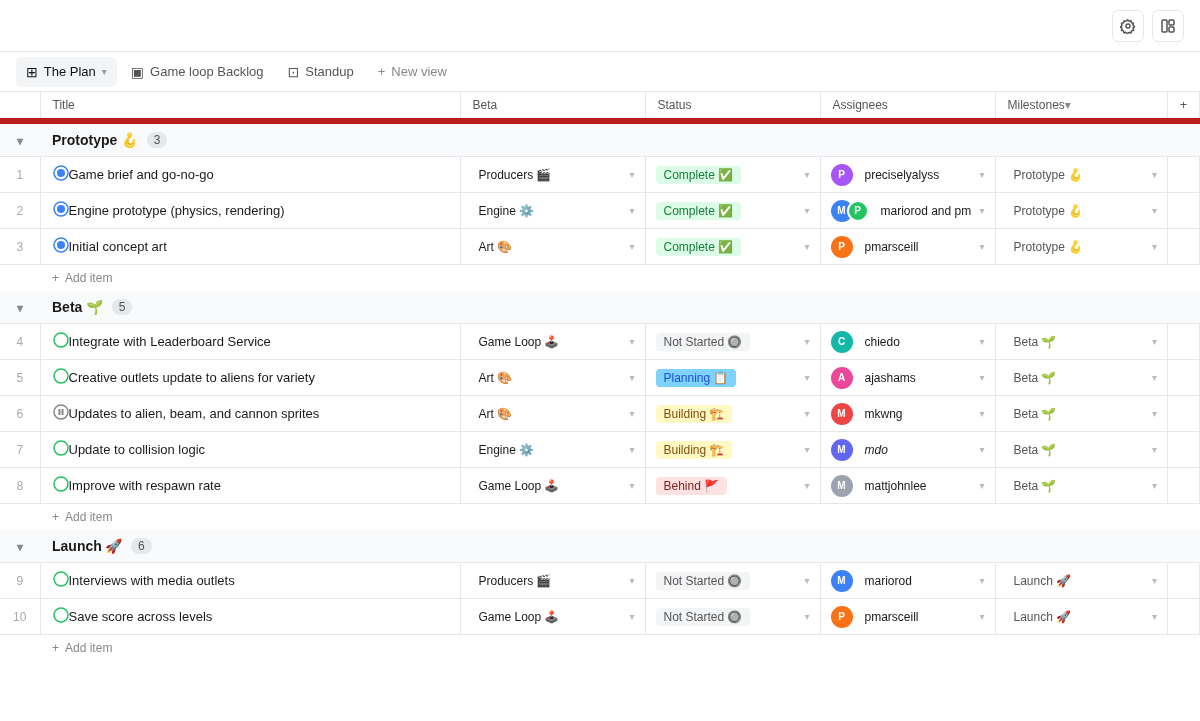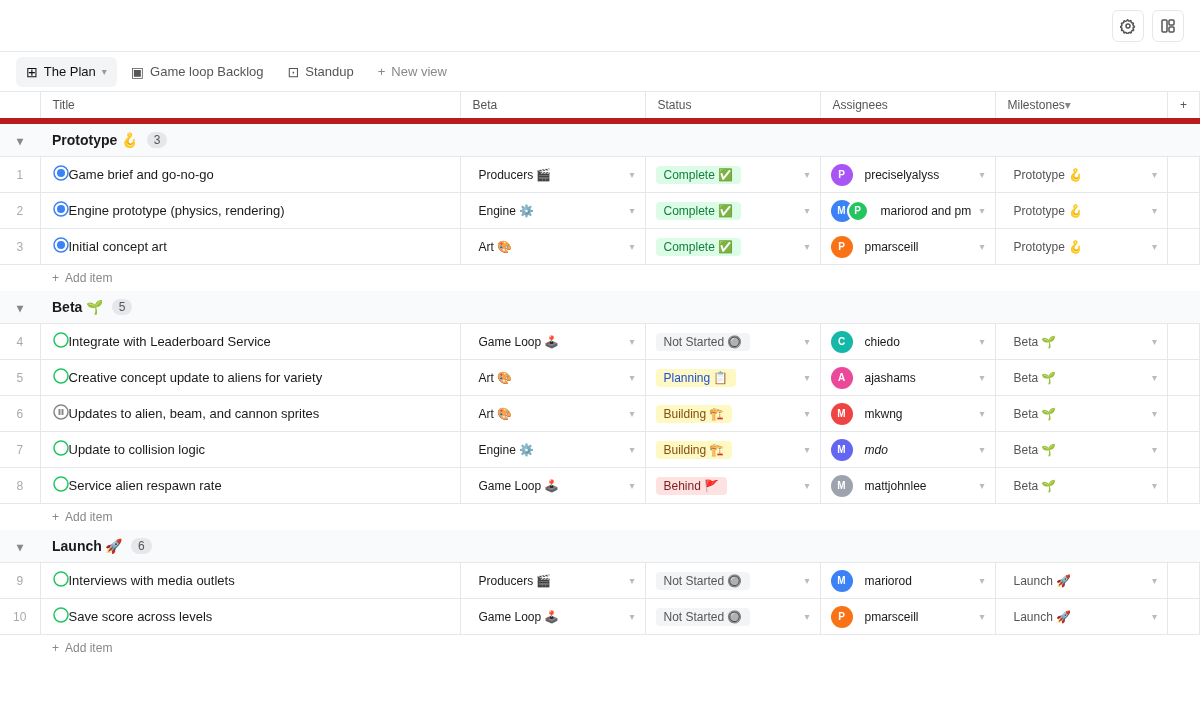--- a/index.html
+++ b/index.html
@@ -86,21 +86,21 @@
 
     
     .tag {
       display: inline-flex; align-items: center; gap: 4px; padding: 2px 8px;
       border-radius: 4px; font-size: 12px; font-weight: 500;
     }
     .tag-team { background: transparent; }
     .tag-status-complete { background: #dcfce7; color: #15803d; }
     .tag-status-not-started { background: #f3f4f6; color: #555; }
     .tag-status-building { background: #fef9c3; color: #854d0e; }
-    .tag-status-planning { background: #fef9c3; color: #1d4ed8; }
+    .tag-status-planning { background: #7dd3fc; color: #1d4ed8; }
     .tag-status-behind { background: #fee2e2; color: #7f1d1d; }
     .tag-milestone { background: transparent; color: #555; }
 
     
     .avatar {
       width: 22px; height: 22px; border-radius: 50%; background: #e5e7eb;
       display: inline-flex; align-items: center; justify-content: center;
       font-size: 10px; font-weight: 600; color: #555; overflow: hidden; flex-shrink: 0;
     }
     .avatar-group { display: flex; }
@@ -406,21 +406,21 @@
     </tr>
         <tr class="data-row">
       <td>
         <span class="row-num">5</span>
       </td>
       <td>
         <div class="title-cell">
           <span><svg width="16" height="16" viewBox="0 0 16 16">
                   <circle cx="8" cy="8" r="7" fill="none" stroke="#22c55e" stroke-width="1.5"></circle>
                 </svg></span>
-          <span>Creative concept update to aliens for variety</span>
+          <span>Creative outlets update to aliens for variety</span>
         </div>
       </td>
       <td>
         <div class="team-cell">
           <div class="cell-content">
             <span class="tag tag-team">Art 🎨</span>
           </div>
           <span class="cell-chevron">▾</span>
         </div>
       </td>
@@ -555,21 +555,21 @@
     </tr>
         <tr class="data-row">
       <td>
         <span class="row-num">8</span>
       </td>
       <td>
         <div class="title-cell">
           <span><svg width="16" height="16" viewBox="0 0 16 16">
                   <circle cx="8" cy="8" r="7" fill="none" stroke="#22c55e" stroke-width="1.5"></circle>
                 </svg></span>
-          <span>Service alien respawn rate</span>
+          <span>Improve with respawn rate</span>
         </div>
       </td>
       <td>
         <div class="team-cell">
           <div class="cell-content">
             <span class="tag tag-team">Game Loop 🕹️</span>
           </div>
           <span class="cell-chevron">▾</span>
         </div>
       </td>

